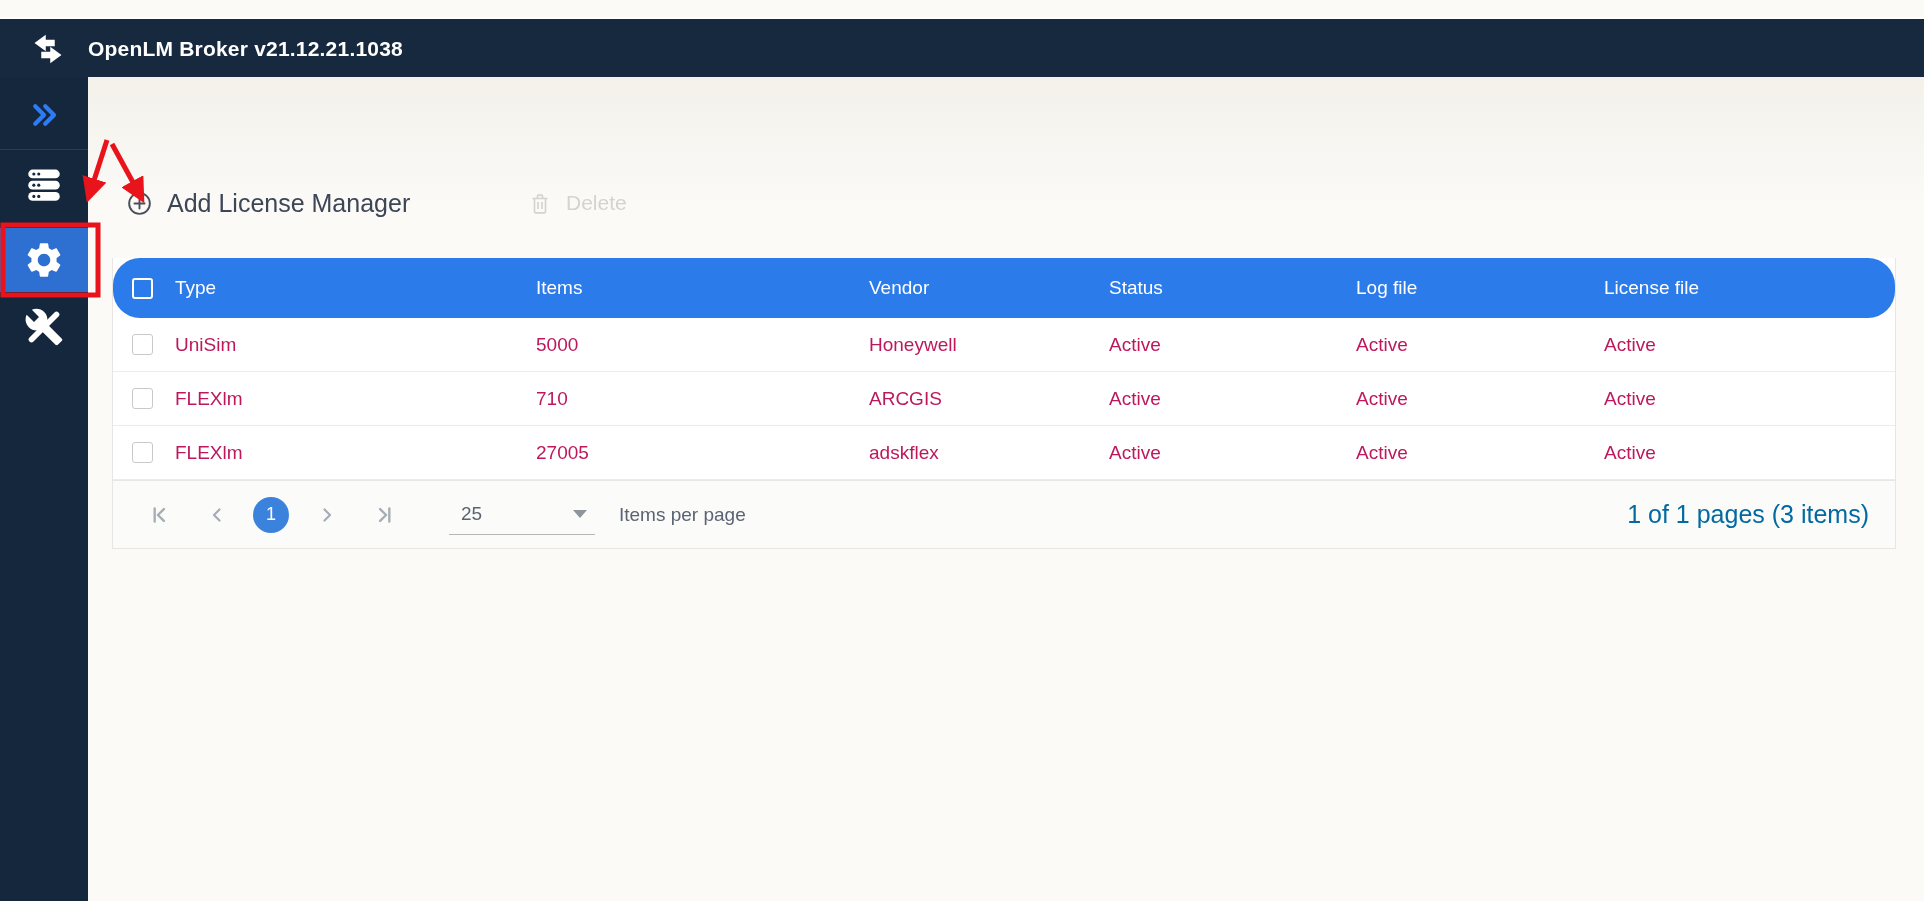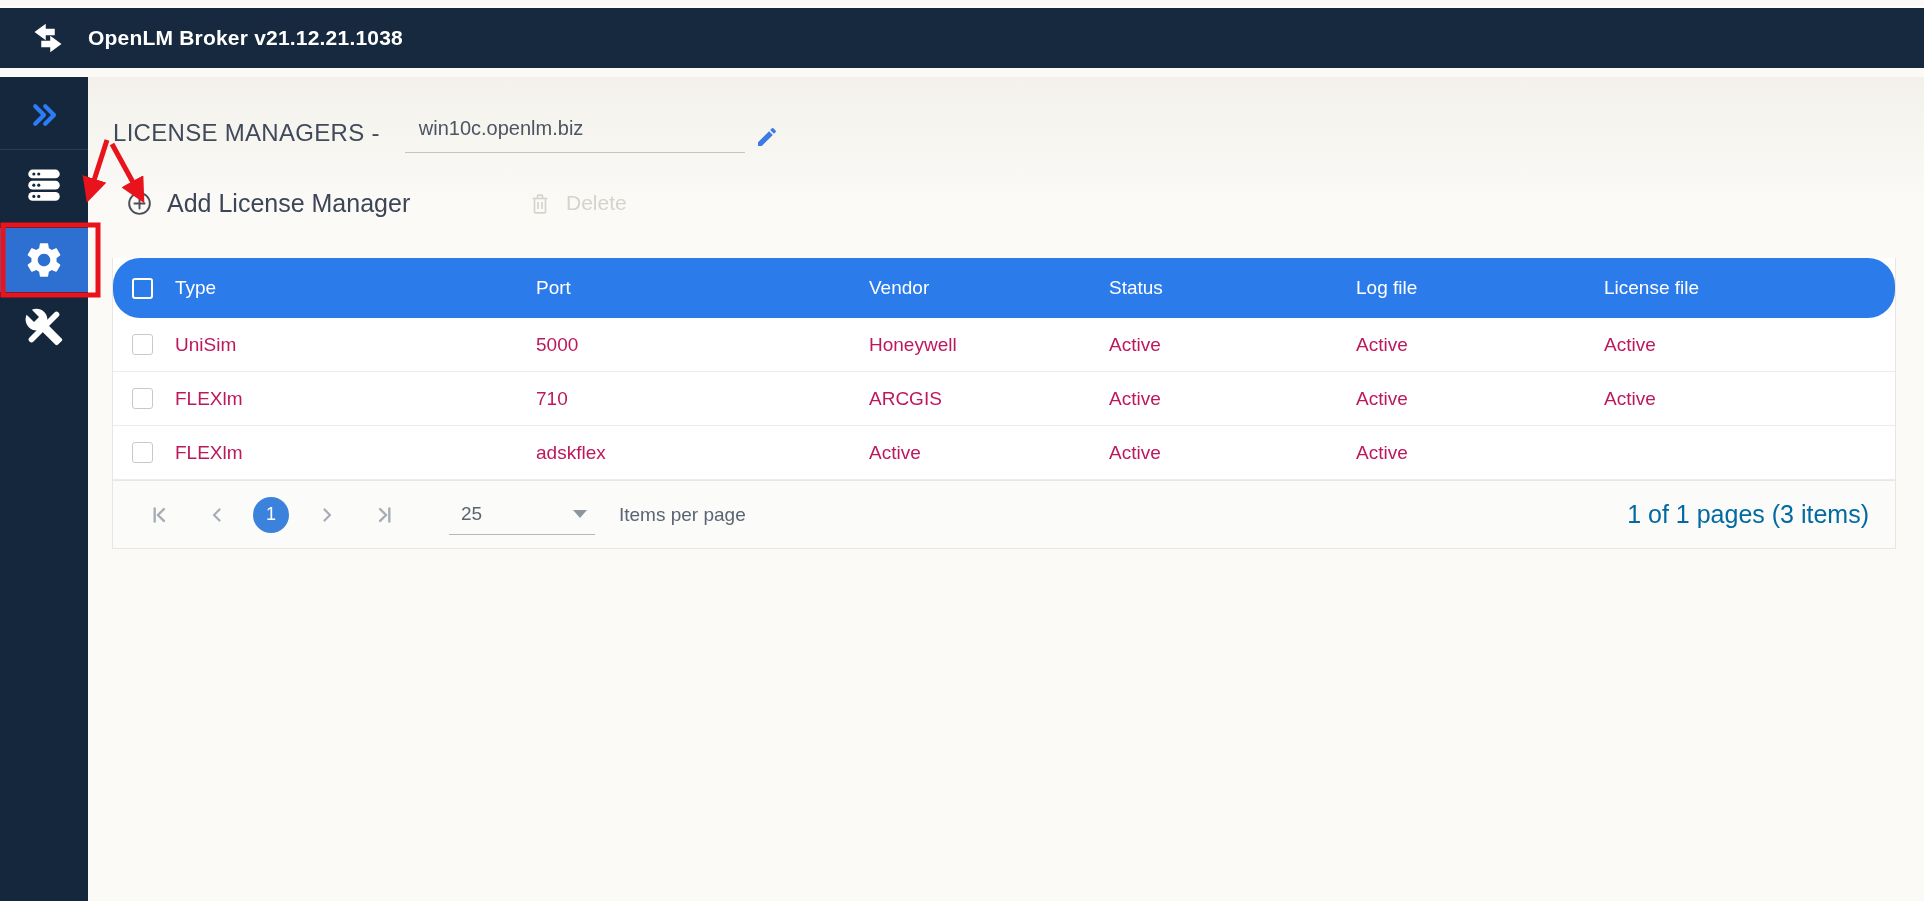--- a/index.html
+++ b/index.html
@@ -1,20 +1,20 @@
 <!DOCTYPE html>
 <html><head>
 <meta charset="utf-8">
 <style>
   * { margin:0; padding:0; box-sizing:border-box; }
   html,body { width:1924px; height:901px; overflow:hidden;
     font-family:"Liberation Sans","DejaVu Sans",sans-serif; background:#fbfaf7; }
 
   
-  .topbar { position:absolute; left:0; top:6px; width:1924px; height:62px;
+  .topbar { position:absolute; left:0; top:17px; width:1924px; height:62px;
     background:#17293f; border-top:2px solid #ffffff; display:flex; align-items:center; }
   .logo { width:36px; height:36px; margin-left:30px; }
   .topbar-title { color:#ffffff; font-size:21px; font-weight:600; margin-left:22px; letter-spacing:.2px; }
 
   
   .sidebar { position:absolute; left:0; top:77px; width:88px; height:824px; background:#14273c; }
   .nav-item { position:absolute; left:0; width:88px; height:70px;
     display:flex; align-items:center; justify-content:center; cursor:pointer; }
   .nav-expand { top:3px; border-bottom:1px solid rgba(255,255,255,.10); }
   .nav-servers { top:73px; }
@@ -114,27 +114,20 @@
   <div class="nav-item nav-tools">
     <svg width="40" height="40" viewBox="0 0 24 24">
       <path d="M4.5 19.5 L19.5 4.5" stroke="#ffffff" stroke-width="3.4" stroke-linecap="round"></path>
       <path fill="#ffffff" d="M22.7,19l-9.1-9.1c0.9-2.3,0.4-5-1.5-6.9c-2-2-5-2.4-7.4-1.3L9,6L6,9L1.6,4.7C0.4,7.1,0.9,10.1,2.9,12.1c1.9,1.9,4.6,2.4,6.9,1.5l9.1,9.1c0.4,0.4,1,0.4,1.4,0l2.3-2.3C23.1,20,23.1,19.4,22.7,19z"></path>
     </svg>
   </div>
 </div>
 
 <div class="content">
 
-  <div class="heading-row">
-    <div class="page-heading">LICENSE MANAGERS -</div>
-    <div class="host-field">win10c.openlm.biz</div>
-    <svg class="pencil" width="24" height="24" viewBox="0 0 24 24">
-      <path fill="#3d7ae5" d="M3,17.25V21h3.75L17.81,9.94l-3.75-3.75L3,17.25z M20.71,7.04c0.39-0.39,0.39-1.02,0-1.41l-2.34-2.34c-0.39-0.39-1.02-0.39-1.41,0l-1.83,1.83l3.75,3.75L20.71,7.04z"></path>
-    </svg>
-  </div>
 
   <div class="toolbar-row">
     <div class="btn-add">
       <svg width="27" height="27" viewBox="0 0 24 24">
         <circle cx="12" cy="12" r="9.2" fill="none" stroke="#4a4f5a" stroke-width="1.7"></circle>
         <path d="M12 7.5 V16.5 M7.5 12 H16.5" stroke="#4a4f5a" stroke-width="1.7" stroke-linecap="round"></path>
       </svg>
       <span>Add License Manager</span>
     </div>
     <div class="btn-delete">
@@ -145,21 +138,21 @@
     </div>
   </div>
 
   <div class="table-card">
 
     <div class="t-row t-head">
       <div class="cb-cell">
           <span class="cb cb-head"></span>
         </div>
       <div class="t-cell">Type</div>
-      <div class="t-cell">Port</div>
+      <div class="t-cell">Items</div>
       <div class="t-cell">Vendor</div>
       <div class="t-cell">Status</div>
       <div class="t-cell">Log file</div>
       <div class="t-cell">License file</div>
     </div>
 
     <div class="t-row t-body-row">
       <div class="cb-cell">
           <span class="cb cb-row"></span>
         </div>
@@ -181,20 +174,21 @@
       <div class="t-cell">Active</div>
       <div class="t-cell">Active</div>
       <div class="t-cell">Active</div>
     </div>
 
     <div class="t-row t-body-row">
       <div class="cb-cell">
           <span class="cb cb-row"></span>
         </div>
       <div class="t-cell">FLEXlm</div>
+      <div class="t-cell">27005</div>
       <div class="t-cell">adskflex</div>
       <div class="t-cell">Active</div>
       <div class="t-cell">Active</div>
       <div class="t-cell">Active</div>
     </div>
 
     <div class="pager">
       <div class="pg-btn pg-first">
         <svg width="26" height="26" viewBox="0 0 24 24">
           <path d="M8 6 V18" stroke="#a7adb5" stroke-width="2.2" stroke-linecap="round"></path>

